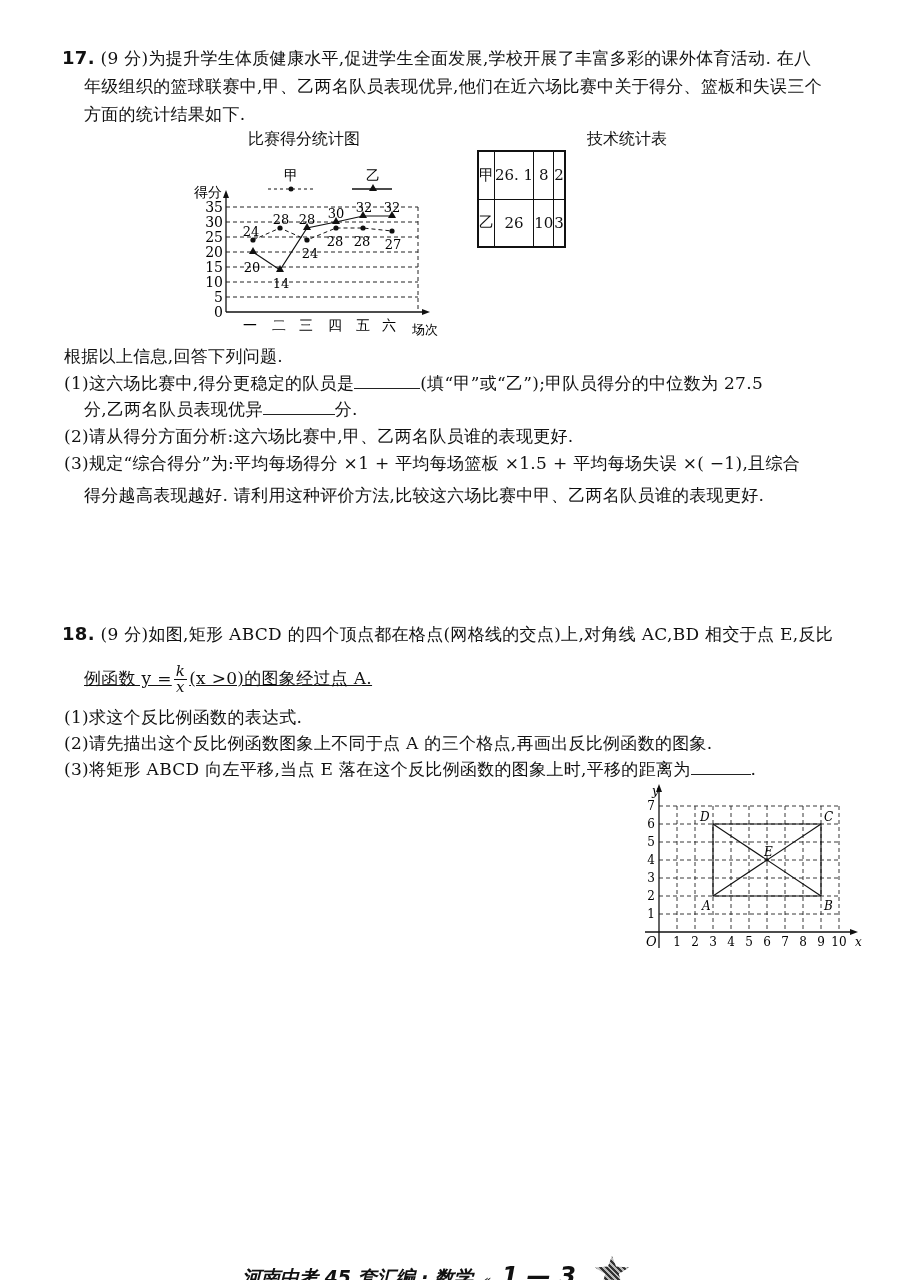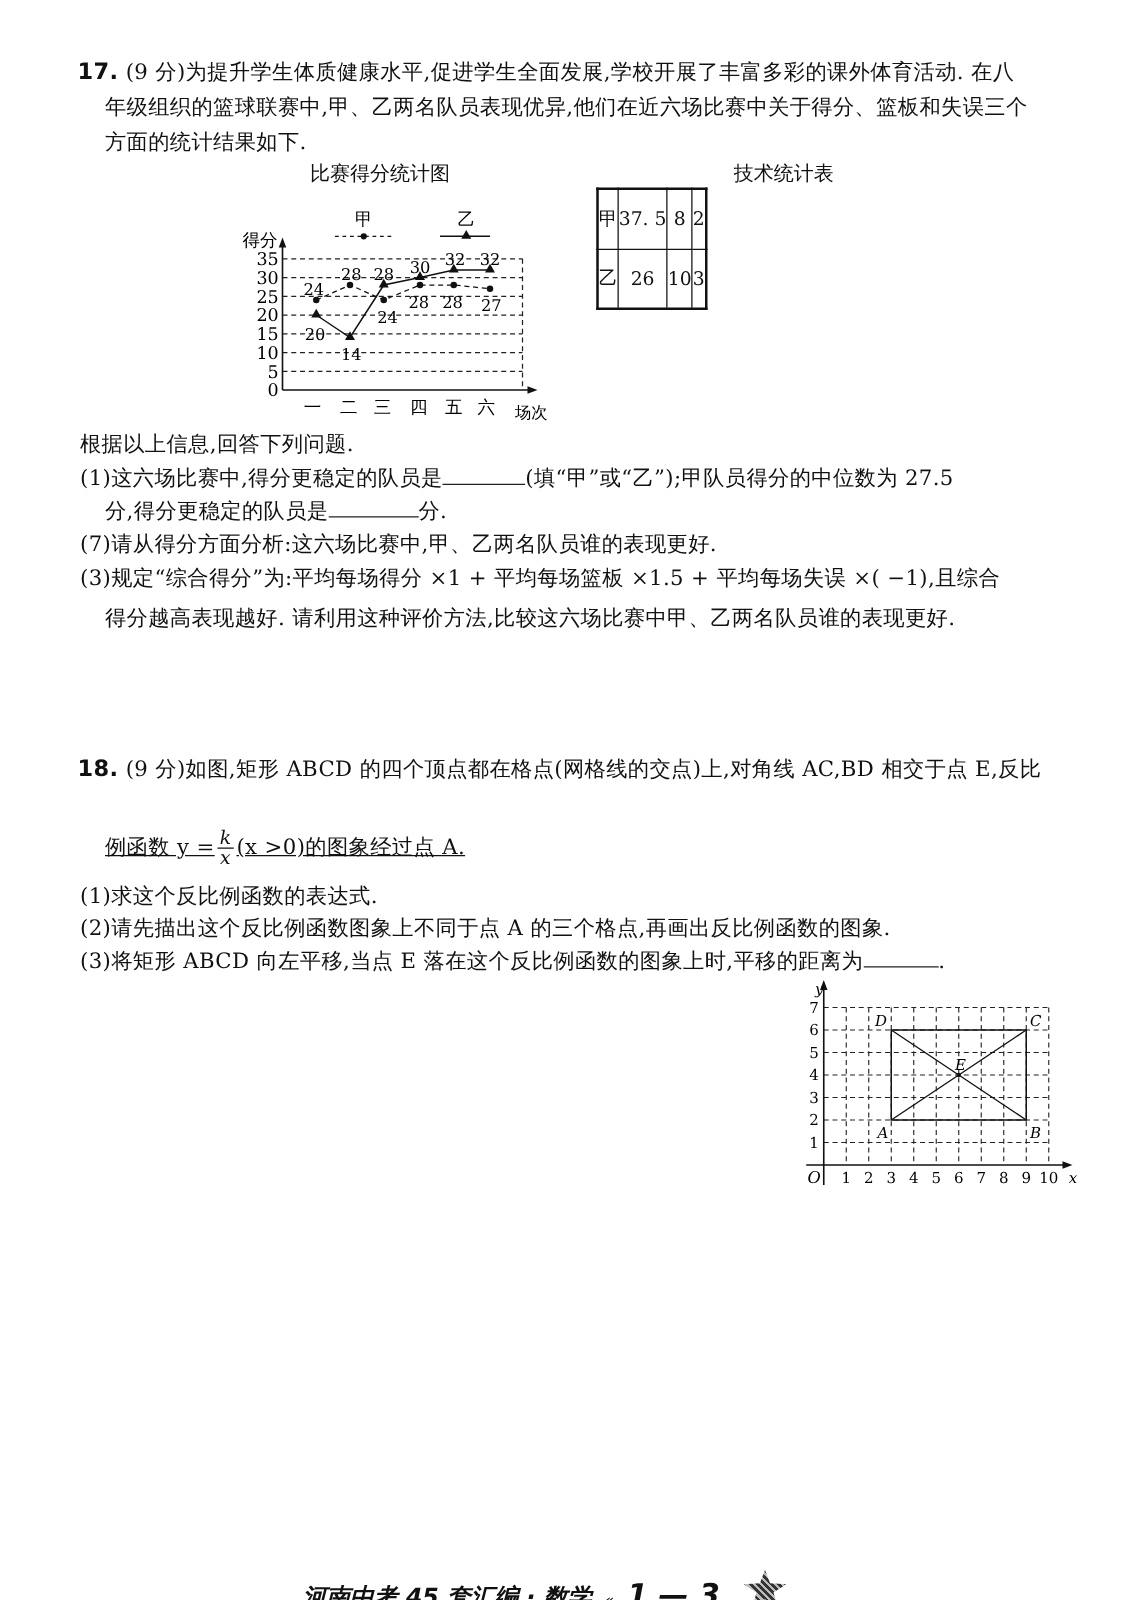--- a/index.html
+++ b/index.html
@@ -112,45 +112,45 @@
     <text x="364" y="212">32</text>
     <text x="392" y="212">32</text>
   </g>
 </svg>
 
 <div class="chart-title" style="left:587px;top:129px;">技术统计表</div>
 <table class="stat">
   <tbody>
   <tr style="height:48px;">
     <td>甲</td>
-    <td>37. 5</td>
+    <td>26. 1</td>
     <td>8</td>
     <td>2</td>
   </tr>
   <tr style="height:48px;">
     <td>乙</td>
     <td>26</td>
     <td>10</td>
     <td>3</td>
   </tr>
 </tbody>
   </table>
 
 <div class="line" style="left:64px;top:345px;">根据以上信息,回答下列问题.</div>
 <div class="line" style="left:64px;top:372px;">
   <span>(1)这六场比赛中,得分更稳定的队员是</span><span class="blank" style="width:66px;"></span><span>(填“甲”或“乙”);甲队员得分的中位数为 27.5</span>
 </div>
 <div class="line" style="left:84px;top:398px;">
-  <span>分,得分更稳定的队员是</span><span class="blank" style="width:72px;"></span><span>分.</span>
-</div>
-<div class="line" style="left:64px;top:425px;">(7)请从得分方面分析:这六场比赛中,甲、乙两名队员谁的表现更好.</div>
+  <span>分,乙两名队员表现优异</span><span class="blank" style="width:72px;"></span><span>分.</span>
+</div>
+<div class="line" style="left:64px;top:425px;">(2)请从得分方面分析:这六场比赛中,甲、乙两名队员谁的表现更好.</div>
 <div class="line" style="left:64px;top:452px;">(3)规定“综合得分”为:平均每场得分 ×1 + 平均每场篮板 ×1.5 + 平均每场失误 ×( −1),且综合</div>
 <div class="line" style="left:84px;top:484px;">得分越高表现越好. 请利用这种评价方法,比较这六场比赛中甲、乙两名队员谁的表现更好.</div>
 
-<div class="line" style="left:62px;top:605px;">
+<div class="line" style="left:62px;top:623px;">
   <span class="qnum">18.</span>
   <span>(9 分)如图,矩形 ABCD 的四个顶点都在格点(网格线的交点)上,对角线 AC,BD 相交于点 E,反比</span>
 </div>
 <div class="line" style="left:84px;top:660px;line-height:36px;text-decoration:underline;">
   <span>例函数 y =</span><span class="frac"><span class="num">k</span><span class="den">x</span></span><span>(x &gt;0)的图象经过点 A.</span>
 </div>
 <div class="line" style="left:64px;top:706px;">(1)求这个反比例函数的表达式.</div>
 <div class="line" style="left:64px;top:732px;">(2)请先描出这个反比例函数图象上不同于点 A 的三个格点,再画出反比例函数的图象.</div>
 <div class="line" style="left:64px;top:758px;">
   <span>(3)将矩形 ABCD 向左平移,当点 E 落在这个反比例函数的图象上时,平移的距离为</span><span class="blank" style="width:60px;"></span><span>.</span>

